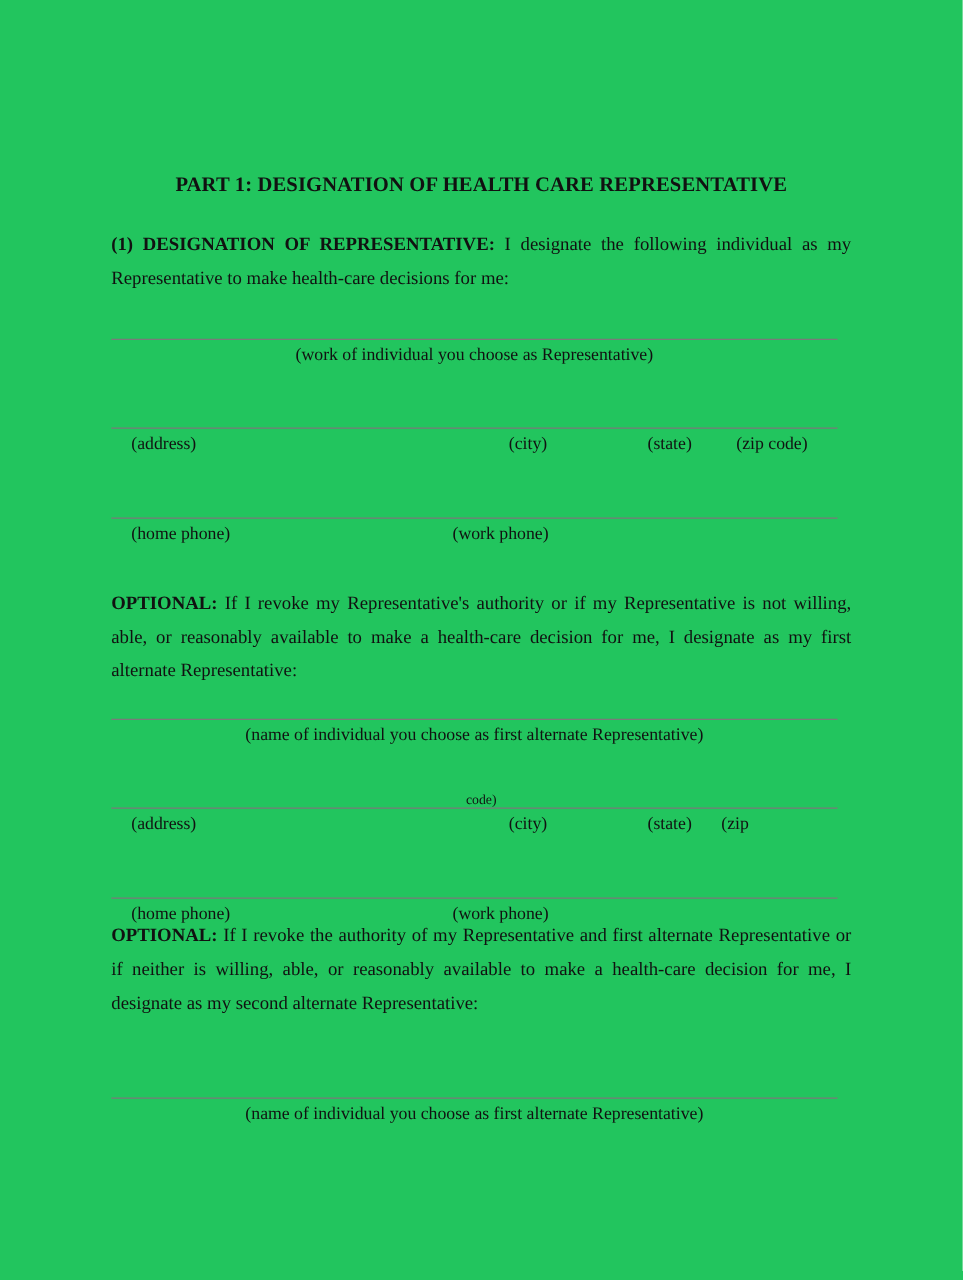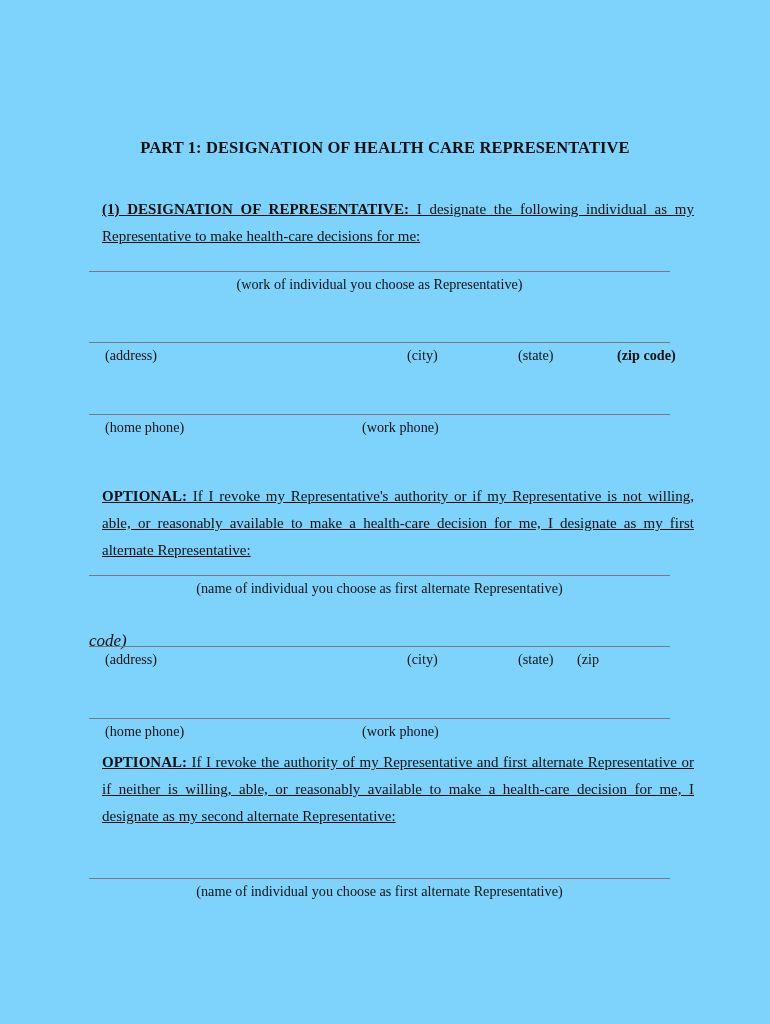--- a/index.html
+++ b/index.html
@@ -15,21 +15,21 @@
     color: #111111;
     overflow: hidden;
   }
 
   .page {
     position: absolute;
     left: 0;
     top: 0;
     width: 770px;
     height: 1024px;
-    background: #7dd3fc;
+    background: #22c55e;
   }
 
   
   .doc-body {
     position: absolute;
     left: 89px;
     top: 0;
     width: 592px;
   }
 
@@ -48,22 +48,21 @@
   }
 
   .para {
     position: absolute;
     left: 0;
     width: 592px;
     font-size: 15px;
     line-height: 27px;
     text-align: justify;
     text-justify: inter-word;
-    margin: 13px;
-    text-decoration: underline;
+    margin: 0;
   }
   .para b {
     font-weight: bold;
   }
 
   
   .rule {
     position: absolute;
     left: 0;
     width: 581px;
@@ -83,45 +82,44 @@
     width: 581px;
     text-align: center;
   }
   .caption.left {
     left: 16px;
   }
 
   
   .overflow-frag {
     position: absolute;
-    font-size: 17px;
+    font-size: 11px;
     line-height: 17px;
     white-space: nowrap;
-    text-align: left;
-    font-style: italic;
+    text-align: center;
   }
 </style>
 </head>
 <body>
 
 <div class="page">
   <div class="doc-body">
 
     <h1 class="doc-title">PART 1: DESIGNATION OF HEALTH CARE REPRESENTATIVE</h1>
 
     <p class="para" style="top:183px;"><b>(1) DESIGNATION OF REPRESENTATIVE:</b><span> I designate the following individual as my Representative to make health-care decisions for me:</span></p>
 
     <div class="rule" style="top:271px;"></div>
     <div class="caption center" style="top:276px;">(work of individual you choose as Representative)</div>
 
     <div class="rule" style="top:342px;"></div>
     <div class="caption left" style="top:347px;">(address)</div>
     <div class="caption" style="top:347px; left:318px;">(city)</div>
     <div class="caption" style="top:347px; left:429px;">(state)</div>
-    <div class="caption" style="top:347px; left:528px;font-weight:bold;">(zip code)</div>
+    <div class="caption" style="top:347px; left:500px;">(zip code)</div>
 
     <div class="rule" style="top:414px;"></div>
     <div class="caption left" style="top:419px;">(home phone)</div>
     <div class="caption" style="top:419px; left:273px;">(work phone)</div>
 
     <p class="para" style="top:470px;"><b>OPTIONAL:</b><span> If I revoke my Representative's authority or if my Representative is not willing, able, or reasonably available to make a health-care decision for me, I designate as my first alternate Representative:</span></p>
 
     <div class="rule" style="top:575px;"></div>
     <div class="caption center" style="top:580px;">(name of individual you choose as first alternate Representative)</div>
 

